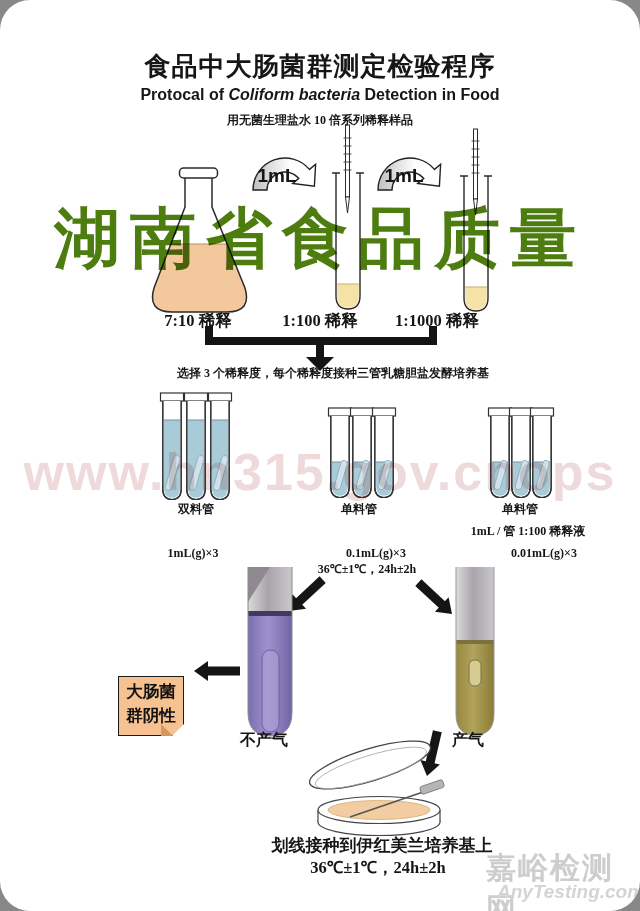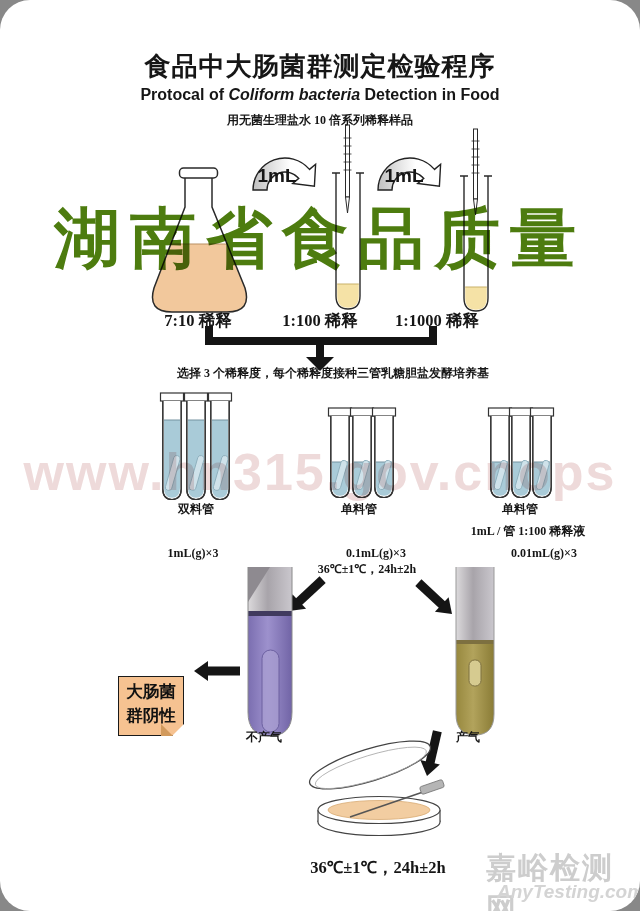--- a/index.html
+++ b/index.html
@@ -8,21 +8,21 @@
   #stage svg{position:absolute;left:0;top:0;z-index:1;}
   .t{position:absolute;transform:translateX(-50%);white-space:nowrap;z-index:2;
      font-weight:bold;color:#161616;line-height:1.1;}
   .sans{font-family:"Liberation Sans",sans-serif;}
   .title{font-size:26px;letter-spacing:1px;}
   .subtitle{font-size:16px;}
   .step{font-size:12px;text-align:center;}
   .ml{font-size:19px;text-align:center;}
   .dlabel{font-size:16.5px;}
   .glabel{font-size:12px;}
-  .rlabel{font-size:12px;}
+  .rlabel{font-size:16px;}
   .note{position:absolute;left:118px;top:640px;width:64px;height:55px;z-index:2;
         background:#f6c291;border:1.6px solid #1a1a1a;text-align:center;
         font-size:16.5px;font-weight:bold;color:#111;padding-top:3px;line-height:1.45;margin-top:36px;}
   .note .cut{position:absolute;right:-2px;bottom:-2px;width:0;height:0;
         border-bottom:14px solid #ffffff;border-left:14px solid transparent;}
   .note .ear{position:absolute;right:10px;bottom:-1px;width:0;height:0;
         border-bottom:12px solid #d29a5d;border-right:12px solid transparent;}
   .wm{position:absolute;transform:translateX(-50%);white-space:nowrap;z-index:3;
       font-weight:bold;pointer-events:none;mix-blend-mode:multiply;}
   .wm1{left:320px;top:194px;font-size:66px;letter-spacing:10px;color:#4d7c0f;}
@@ -217,20 +217,21 @@
   <div class="note">
     <div>大肠菌</div>
     <div>群阴性</div>
     <span class="cut"></span>
     <span class="ear"></span>
   </div>
 
   <div class="t rlabel" style="left:264px;top:731px;">不产气</div>
   <div class="t rlabel" style="left:468px;top:731px;">产气</div>
 
+  <div class="t" style="left:382px;top:837px;font-size:17px;">划线接种到伊红美兰培养基上</div>
   <div class="t" style="left:378px;top:859px;font-size:16.5px;">36℃±1℃，24h±2h</div>
 
   <div class="wm wm1">湖南省食品质量</div>
   <div class="wm wm3">www.hn315.gov.cnops</div>
   <div class="brand-cn">嘉峪检测网</div>
   <div class="brand-en">AnyTesting.com</div>
 
 </div>
 
 </body></html>

